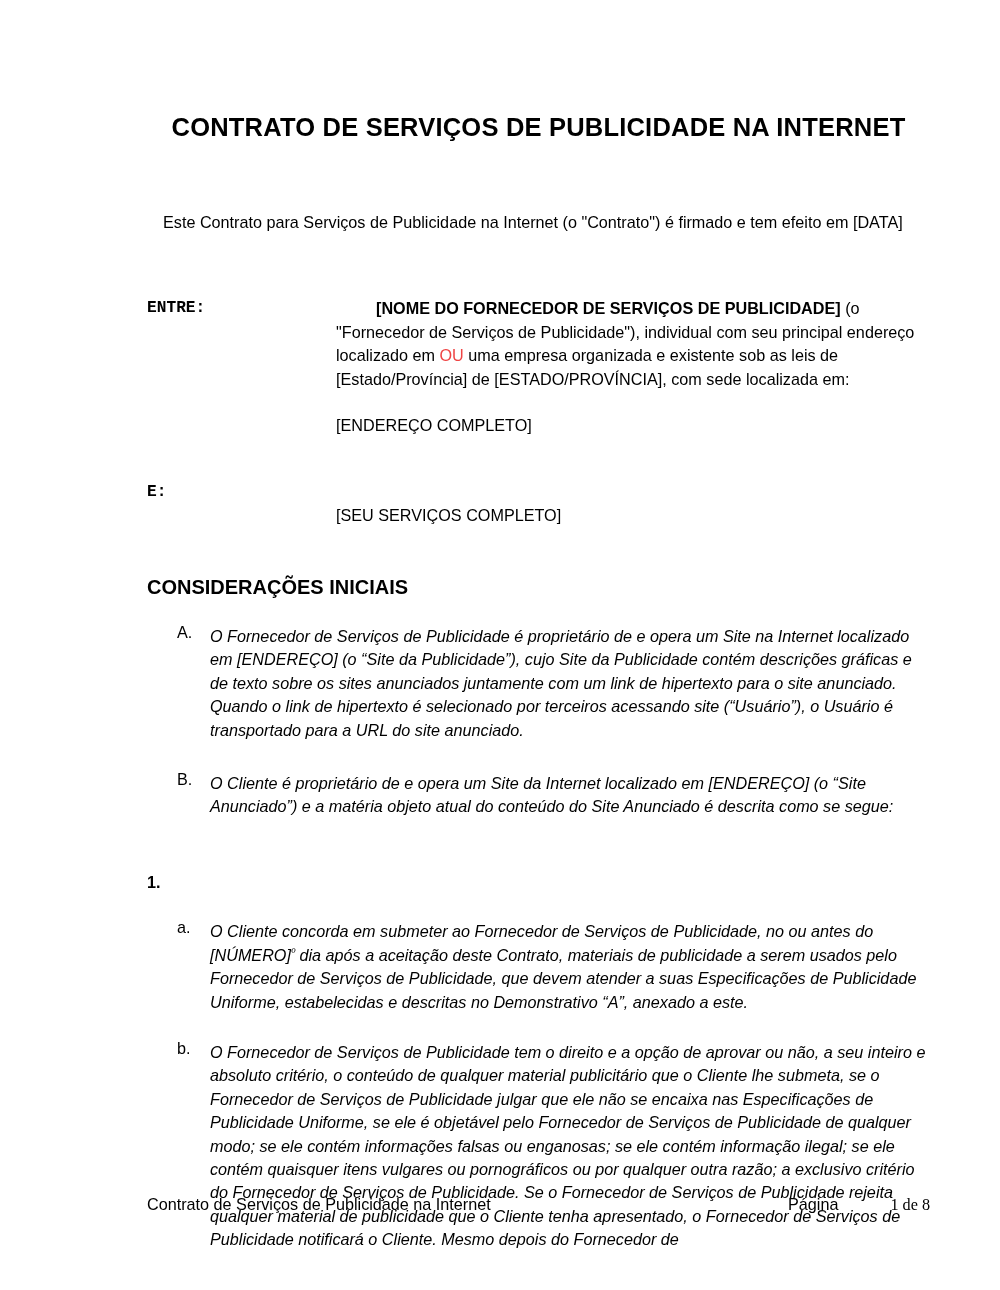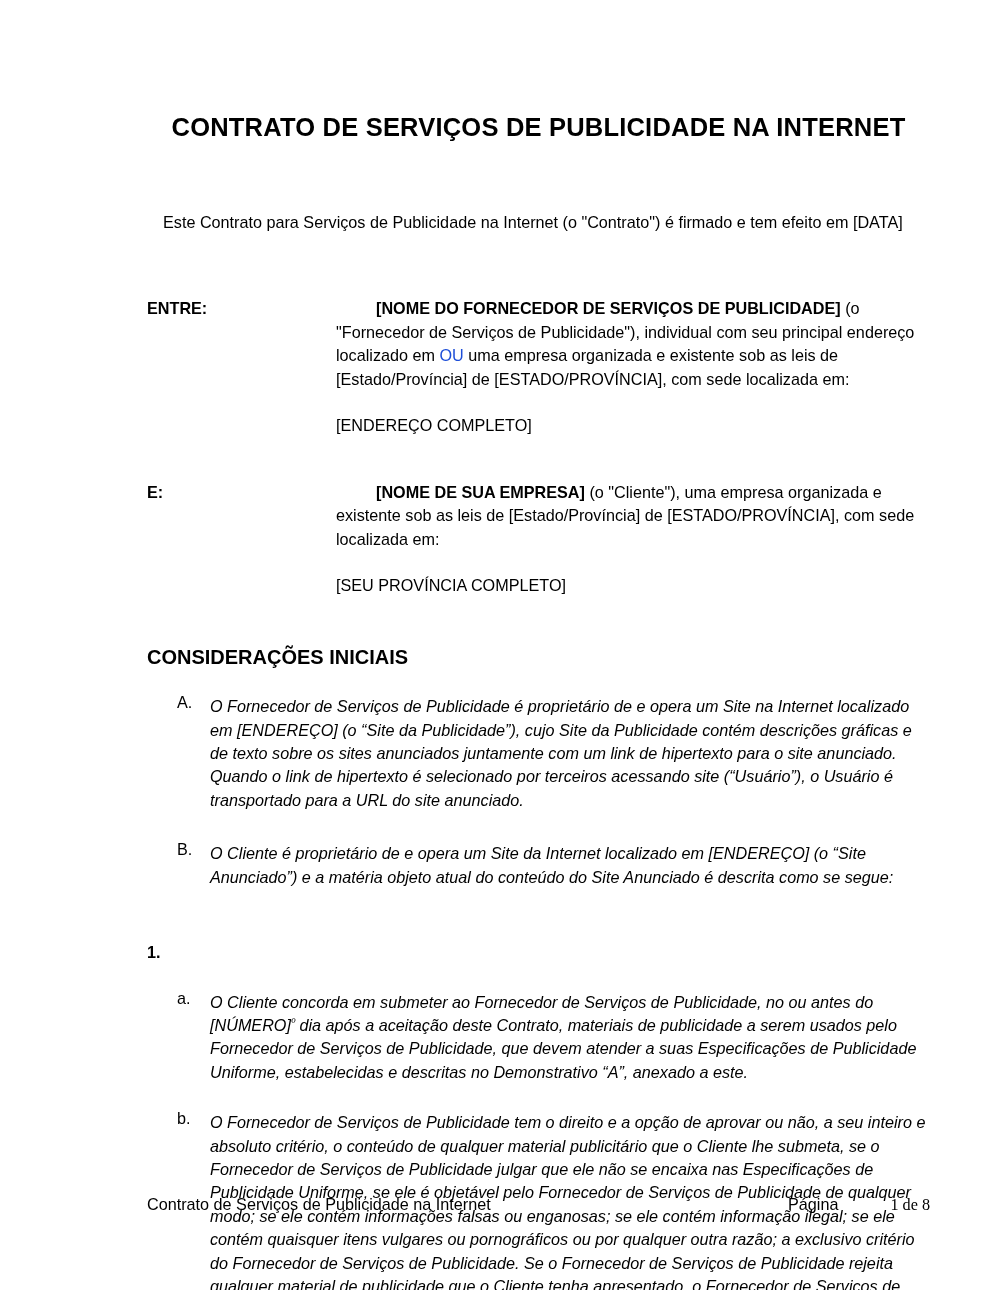--- a/index.html
+++ b/index.html
@@ -51,35 +51,36 @@
   .party {
     display: flex;
     align-items: flex-start;
   }
   .party-entre { padding-top: 47px; }
   .party-e     { padding-top: 43px; }
 
   .party-label {
     flex: 0 0 189px;
     font-weight: bold;
+    font-family: Liberation Mono, monospace;
   }
   .party-body {
     flex: 1 1 auto;
     min-width: 0;
   }
   .party-body p {
     margin: 0;
   }
   .party-address {
     margin-top: 23.4px !important;
   }
 
   .ph-bold { font-weight: bold; padding-left: 40px; }
   .ph-or {
-    color: #1d4ed8;
+    color: #ef4444;
   }
 
   
   .lead-para {
     margin: 0;
     padding-top: 50px;
   }
 
   
   .section-heading-plain {
@@ -165,22 +166,21 @@
       <div class="party-label">ENTRE:</div>
       <div class="party-body">
         <p><span class="ph-bold">[NOME DO FORNECEDOR DE SERVIÇOS DE PUBLICIDADE]</span><span> (o "Fornecedor  de Serviços de Publicidade"), individual com seu principal endereço localizado em </span><span class="ph-or">OU</span><span> uma empresa organizada e existente sob as leis de [Estado/Província] de [ESTADO/PROVÍNCIA], com sede localizada em:</span></p>
         <p class="party-address">[ENDEREÇO COMPLETO]</p>
       </div>
     </div>
 
     <div class="party party-e">
       <div class="party-label">E:</div>
       <div class="party-body">
-        <p><span class="ph-bold">[NOME DE SUA EMPRESA]</span><span> (o "Cliente"), uma empresa organizada e existente sob as leis de [Estado/Província] de [ESTADO/PROVÍNCIA], com sede localizada em:</span></p>
-        <p class="party-address">[SEU PROVÍNCIA COMPLETO]</p>
+        <p class="party-address">[SEU SERVIÇOS COMPLETO]</p>
       </div>
     </div>
 
 
     <div class="section-heading-plain">CONSIDERAÇÕES INICIAIS</div>
 
     <div class="list-item">
       <div class="marker">A.</div>
       <div class="body">
         <p>O Fornecedor de Serviços de Publicidade é proprietário de e opera um Site na Internet localizado em [ENDEREÇO] (o “Site da Publicidade”), cujo Site da Publicidade contém descrições gráficas e de texto sobre os sites anunciados juntamente com um link de hipertexto para o site anunciado. Quando o link de hipertexto é selecionado por terceiros acessando site (“Usuário”), o Usuário é transportado para a URL do site anunciado.</p>

